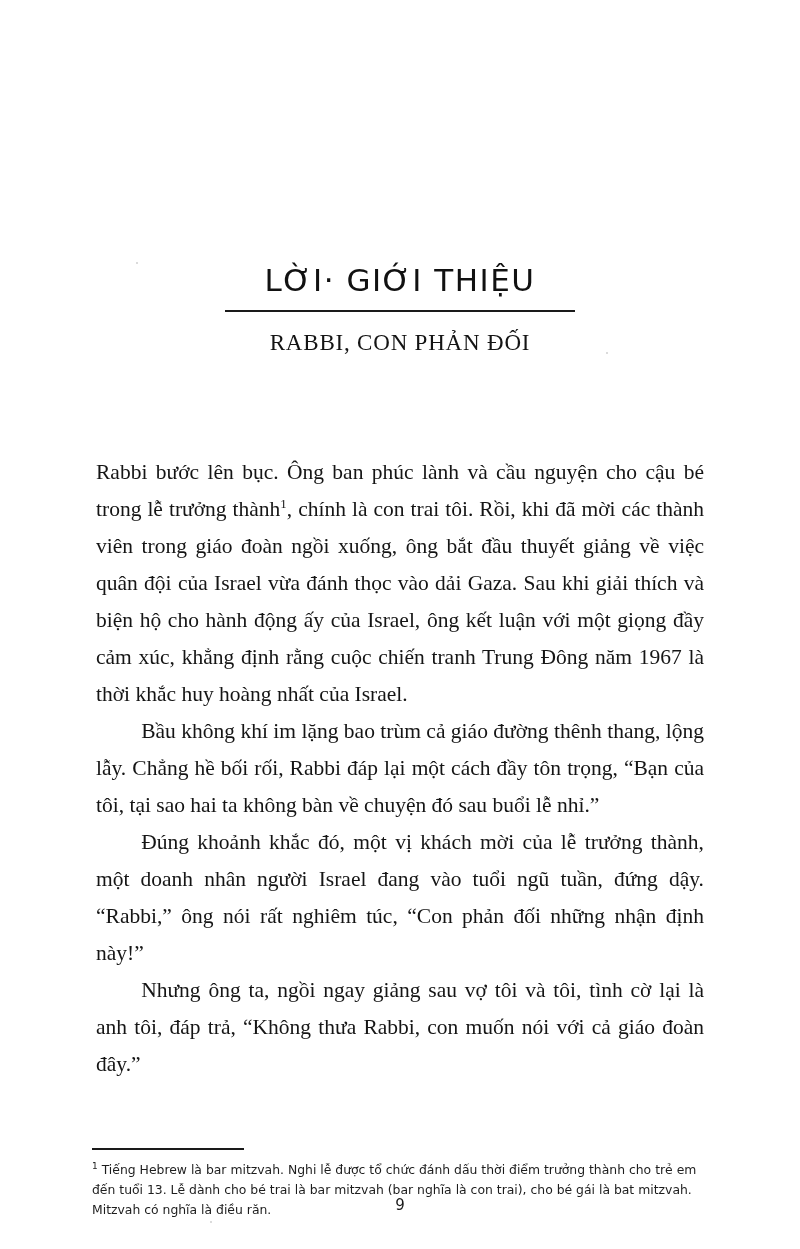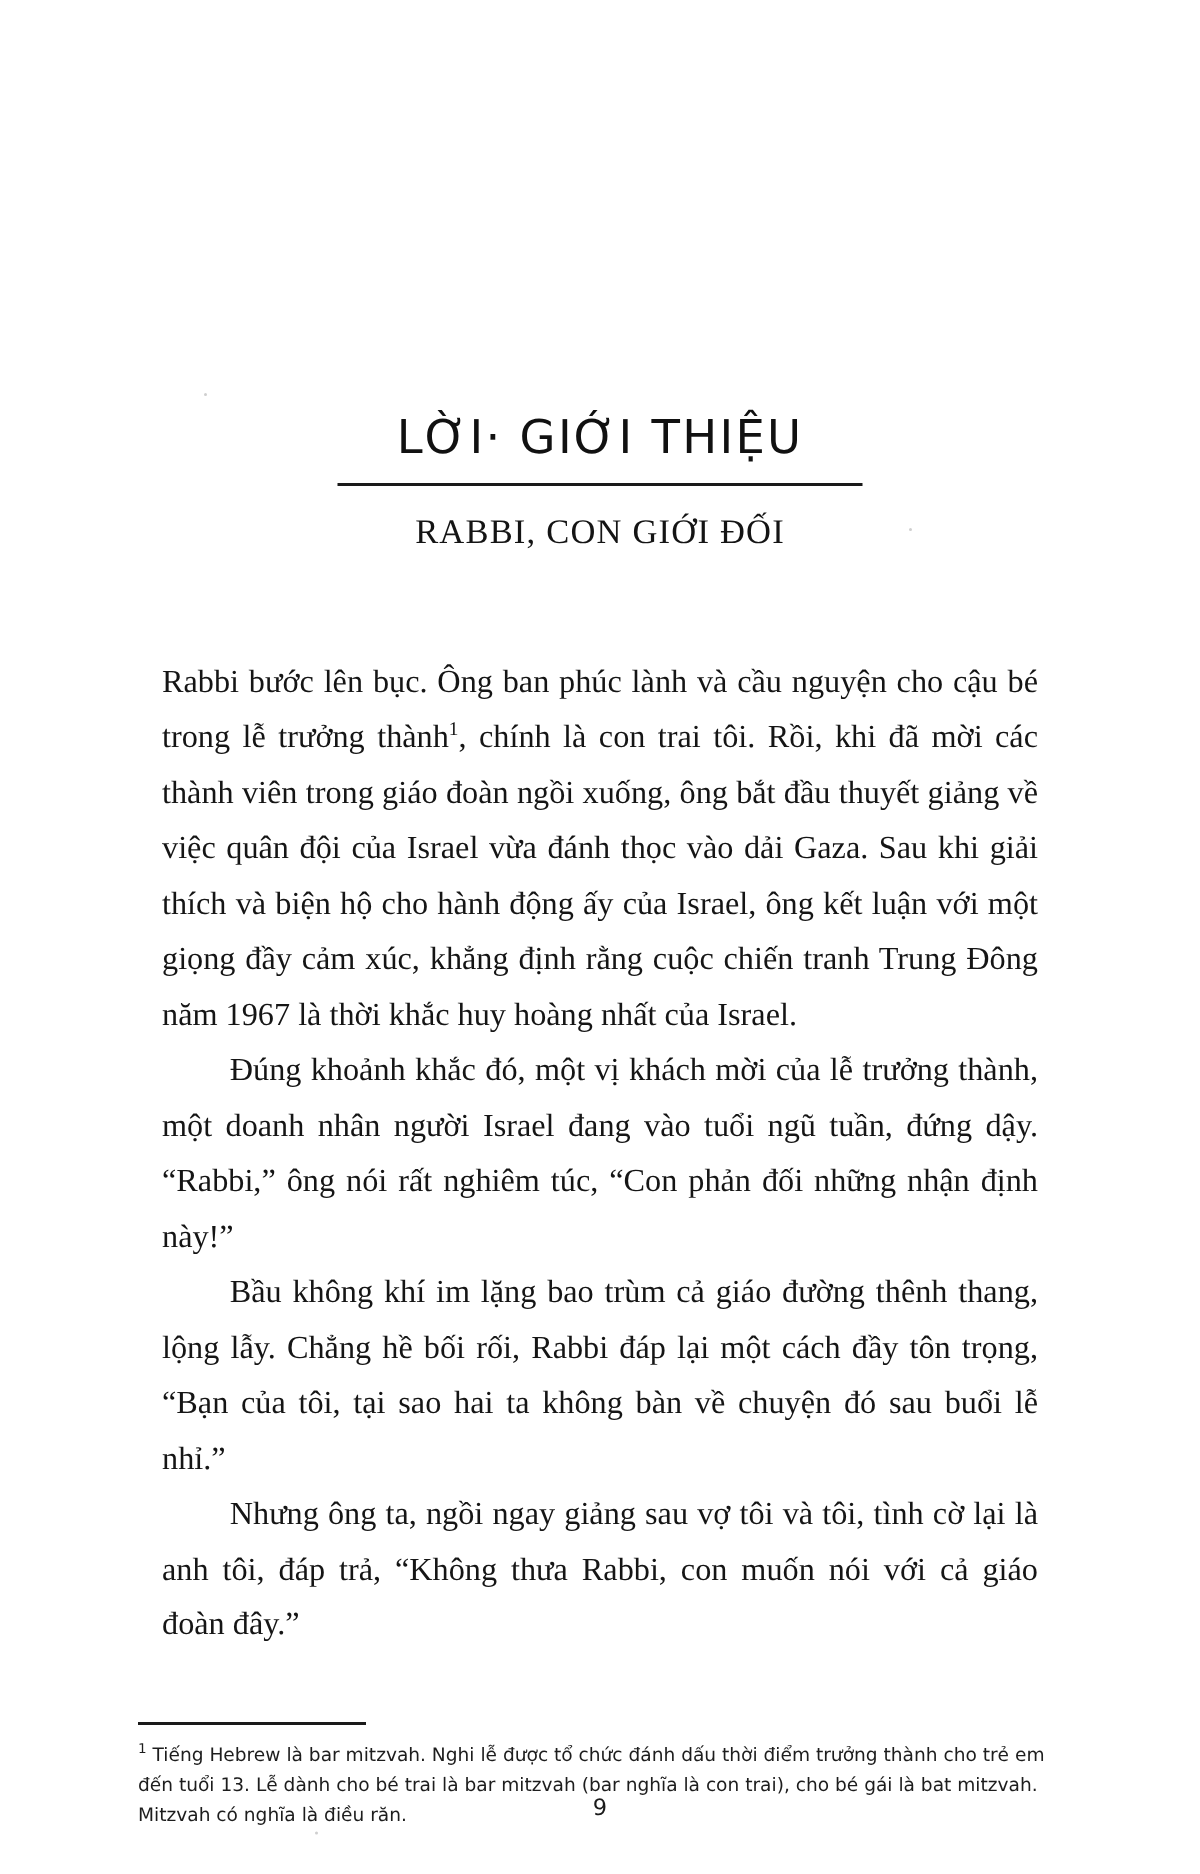--- a/index.html
+++ b/index.html
@@ -11,21 +11,21 @@
     width: 800px;
     height: 1249px;
     font-family: "Liberation Serif", serif;
     color: #1a1a1a;
     position: relative;
     overflow: hidden;
   }
   .page {
     position: absolute;
     inset: 0;
-    padding: 16px;
+    padding: 4px;
     border-radius: 30px;
   }
   
   .heading-block {
     margin-top: 258px;
     text-align: center;
   }
   .chapter-label {
     font-family: "DejaVu Sans", sans-serif;
     font-size: 31px;
@@ -41,21 +41,21 @@
   }
   .chapter-title {
     margin-top: 18px;
     font-family: "Liberation Serif", serif;
     font-size: 23px;
     letter-spacing: 0.8px;
     color: #141414;
   }
   
   .body-text {
-    margin: 68px 92px 0 92px;
+    margin: 98px 92px 0 92px;
     font-size: 21.5px;
     line-height: 1.72;
     text-align: justify;
     text-justify: inter-word;
     color: #151515;
   }
   .body-text p {
     margin: 0;
   }
   .body-text p + p {
@@ -116,27 +116,27 @@
 
 <div class="page">
 
   <div class="speck" style="left:136px; top:262px;"></div>
   <div class="speck" style="left:606px; top:352px;"></div>
   <div class="speck" style="left:210px; top:1221px;"></div>
 
   <div class="heading-block">
     <div class="chapter-label">LỜI· GIỚI THIỆU</div>
     <div class="rule"></div>
-    <div class="chapter-title">RABBI, CON GIỚI ĐỐI</div>
+    <div class="chapter-title">RABBI, CON PHẢN ĐỐI</div>
   </div>
 
   <div class="body-text">
     <p><span>Rabbi bước lên bục. Ông ban phúc lành và cầu nguyện cho cậu bé trong lễ trưởng thành<sup>1</sup>, chính là con trai tôi. Rồi, khi đã mời các thành viên trong giáo đoàn ngồi xuống, ông bắt đầu thuyết giảng về việc quân đội của Israel vừa đánh thọc vào dải Gaza. Sau khi giải thích và biện hộ cho hành động ấy của Israel, ông kết luận với một giọng đầy cảm xúc, khẳng định rằng cuộc chiến tranh Trung Đông năm 1967 là thời khắc huy hoàng nhất của Israel.</span></p>
+    <p><span>Bầu không khí im lặng bao trùm cả giáo đường thênh thang, lộng lẫy. Chẳng hề bối rối, Rabbi đáp lại một cách đầy tôn trọng, “Bạn của tôi, tại sao hai ta không bàn về chuyện đó sau buổi lễ nhỉ.”</span></p>
     <p><span>Đúng khoảnh khắc đó, một vị khách mời của lễ trưởng thành, một doanh nhân người Israel đang vào tuổi ngũ tuần, đứng dậy. “Rabbi,” ông nói rất nghiêm túc, “Con phản đối những nhận định này!”</span></p>
-    <p><span>Bầu không khí im lặng bao trùm cả giáo đường thênh thang, lộng lẫy. Chẳng hề bối rối, Rabbi đáp lại một cách đầy tôn trọng, “Bạn của tôi, tại sao hai ta không bàn về chuyện đó sau buổi lễ nhỉ.”</span></p>
     <p><span>Nhưng ông ta, ngồi ngay giảng sau vợ tôi và tôi, tình cờ lại là anh tôi, đáp trả, “Không thưa Rabbi, con muốn nói với cả giáo đoàn đây.”</span></p>
   </div>
 
   <div class="footnote-wrap">
     <div class="footnote-rule"></div>
     <div class="footnote"><span class="marker">1</span> <span>Tiếng Hebrew là bar mitzvah. Nghi lễ được tổ chức đánh dấu thời điểm trưởng thành cho trẻ em đến tuổi 13. Lễ dành cho bé trai là bar mitzvah (bar nghĩa là con trai), cho bé gái là bat mitzvah. Mitzvah có nghĩa là điều răn.</span></div>
   </div>
 
   <div class="page-number">9</div>
 </div>

